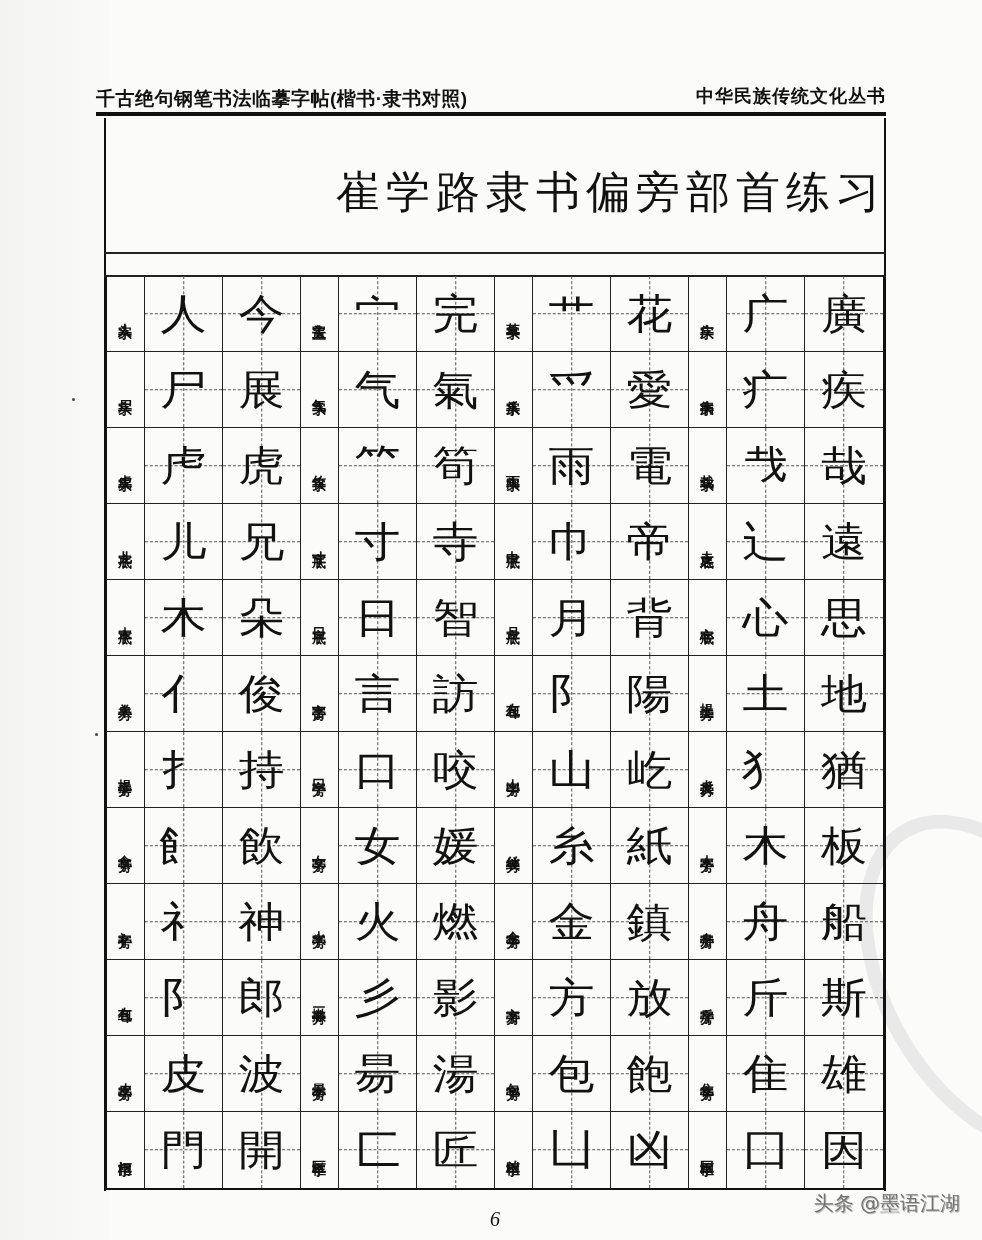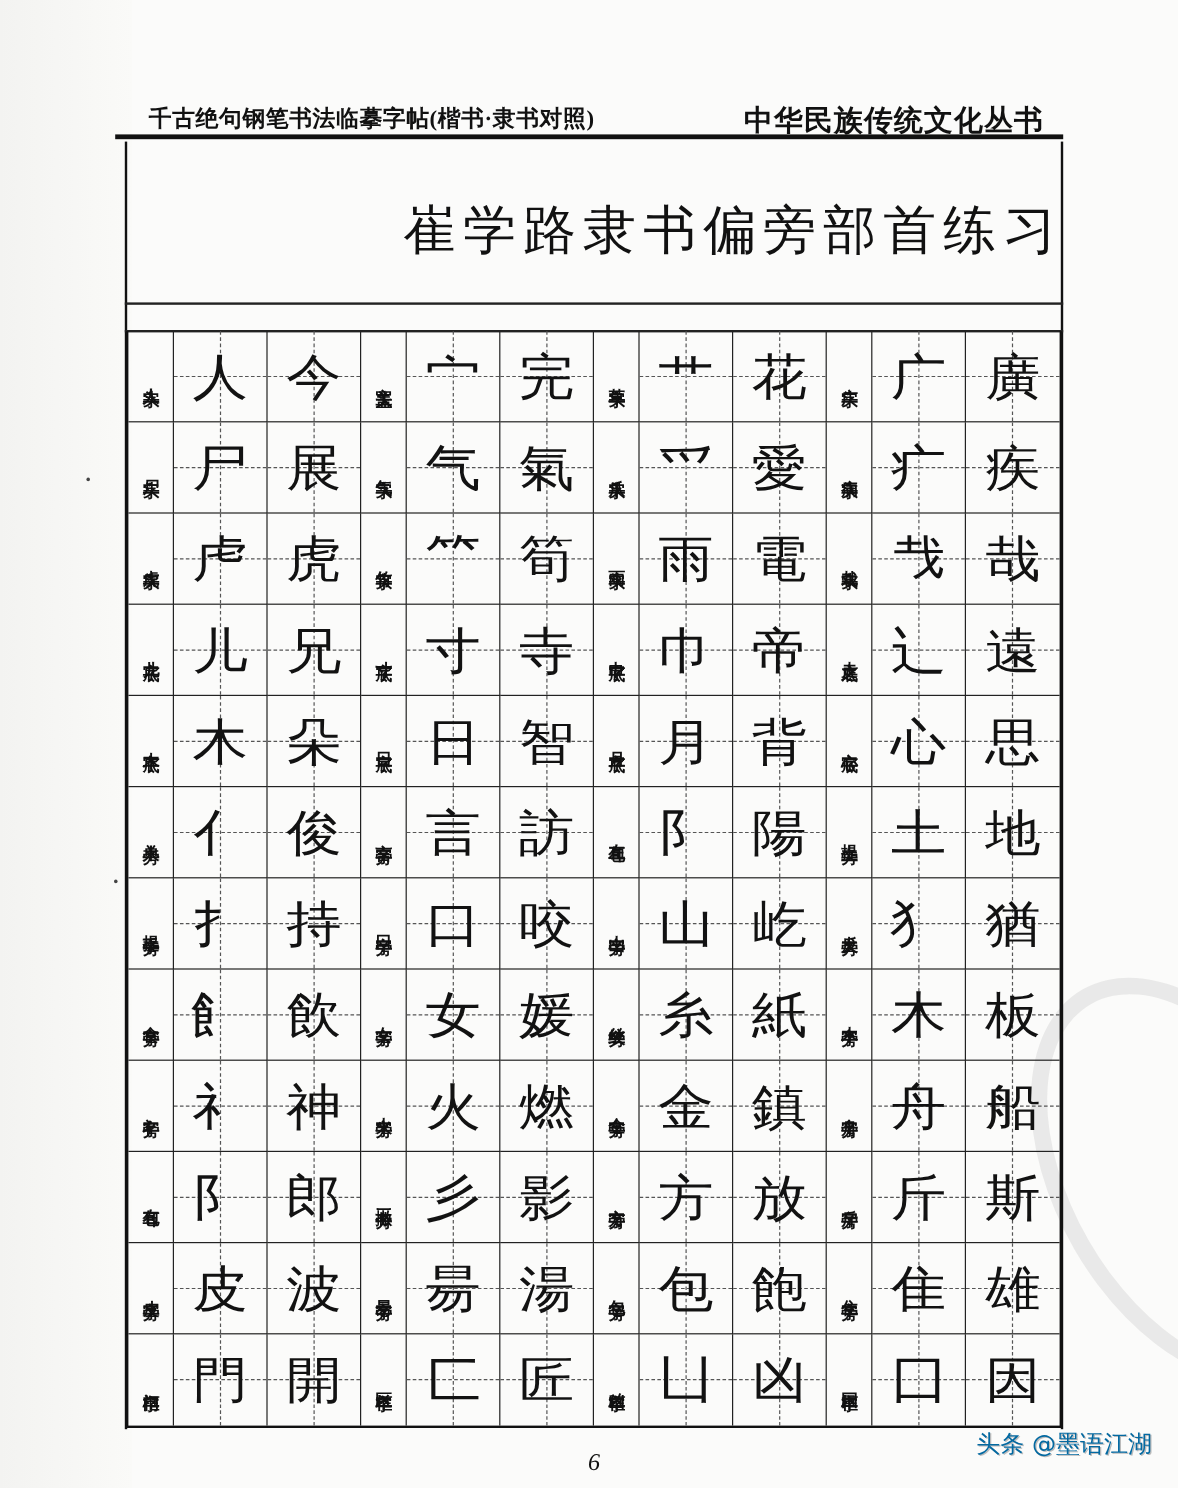--- a/index.html
+++ b/index.html
@@ -9,24 +9,24 @@
   }
   .page-bg-left {
     position: absolute; left: 0; top: 0; width: 110px; height: 1240px;
     background: linear-gradient(90deg, #f3f3f1 0%, #fafaf8 100%);
   }
   .running-head {
     position: absolute; left: 96px; top: 84px; width: 790px; height: 30px;
   }
   .rh-left {
     position: absolute; left: 0; top: 2px; font-size: 19px; font-weight: bold; letter-spacing: 0.5px;
-    font-family: Liberation Serif, serif; white-space: nowrap; margin-left: 28px;
+    font-family: Liberation Sans, sans-serif; white-space: nowrap;
   }
   .rh-right {
-    position: absolute; right: 16px; top: 0; font-size: 24px; font-weight: bold; letter-spacing: 1px;
+    position: absolute; right: 0; top: 0; font-size: 18px; font-weight: bold; letter-spacing: 1px;
     font-family: "DejaVu Sans", sans-serif; white-space: nowrap;
   }
   .rh-rule {
     position: absolute; left: 96px; top: 112px; width: 790px; height: 4px; background: #111;
   }
   .frame {
     position: absolute; left: 104px; top: 118px; width: 782px; height: 1073px;
     border-left: 2px solid #111; border-right: 2px solid #111; box-sizing: border-box;
   }
   .title-box {
@@ -69,21 +69,21 @@
   .glyph {
     position: relative; z-index: 1;
     font-family: "DejaVu Serif", "Liberation Serif", serif; font-size: 46px; line-height: 1;
     color: #121212; transform: scaleY(0.9);
   }
   .page-number {
     position: absolute; left: 490px; top: 1208px; font-style: italic; font-size: 20px;
     font-family: "Liberation Serif", "DejaVu Serif", serif;
   }
   .watermark {
-    position: absolute; right: 22px; top: 1190px; font-size: 20px; color: #0369a1;
+    position: absolute; right: 22px; top: 1190px; font-size: 20px; color: #737373;
     font-family: "DejaVu Sans", sans-serif; text-shadow: 1px 1px 0 #bbb;
   }
   .stamp {
     position: absolute; left: 880px; top: 800px; width: 200px; height: 340px;
     border-radius: 50%; border: 14px solid rgba(200,200,200,0.35);
     transform: rotate(-30deg); pointer-events: none;
   }
   .dot { position: absolute; width: 3px; height: 3px; background: #444; border-radius: 50%; }
 </style>
 </head>

